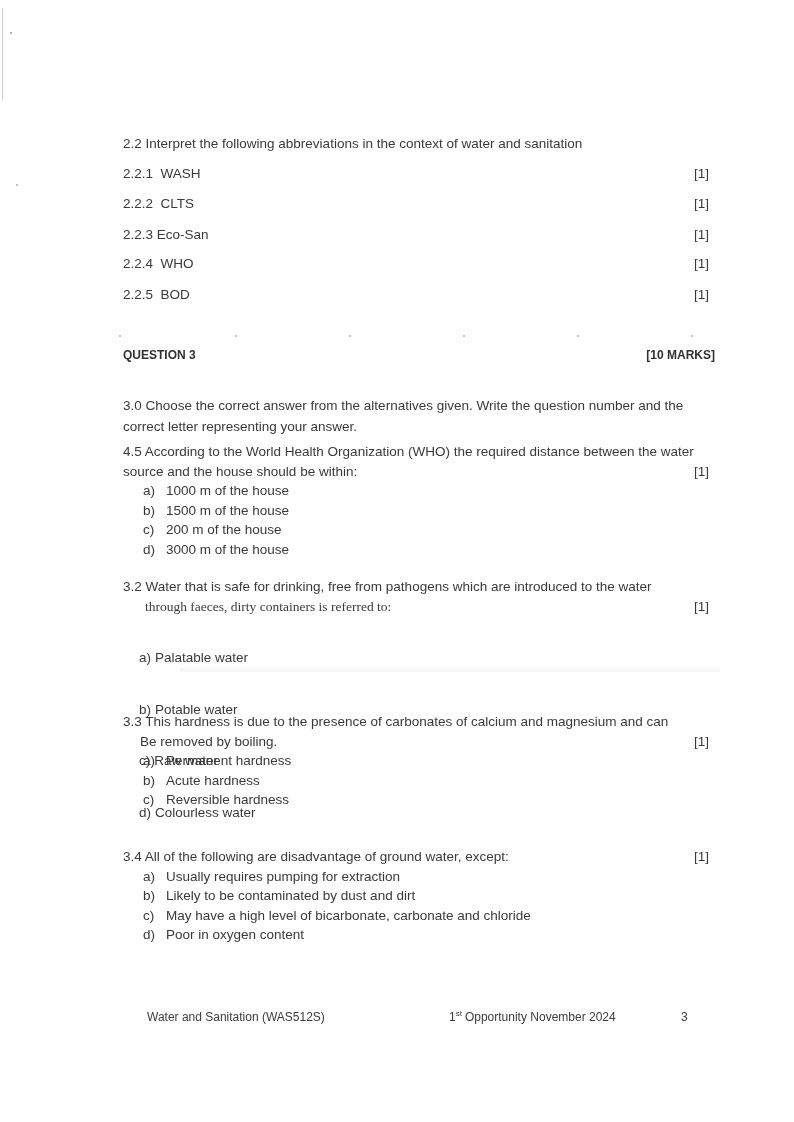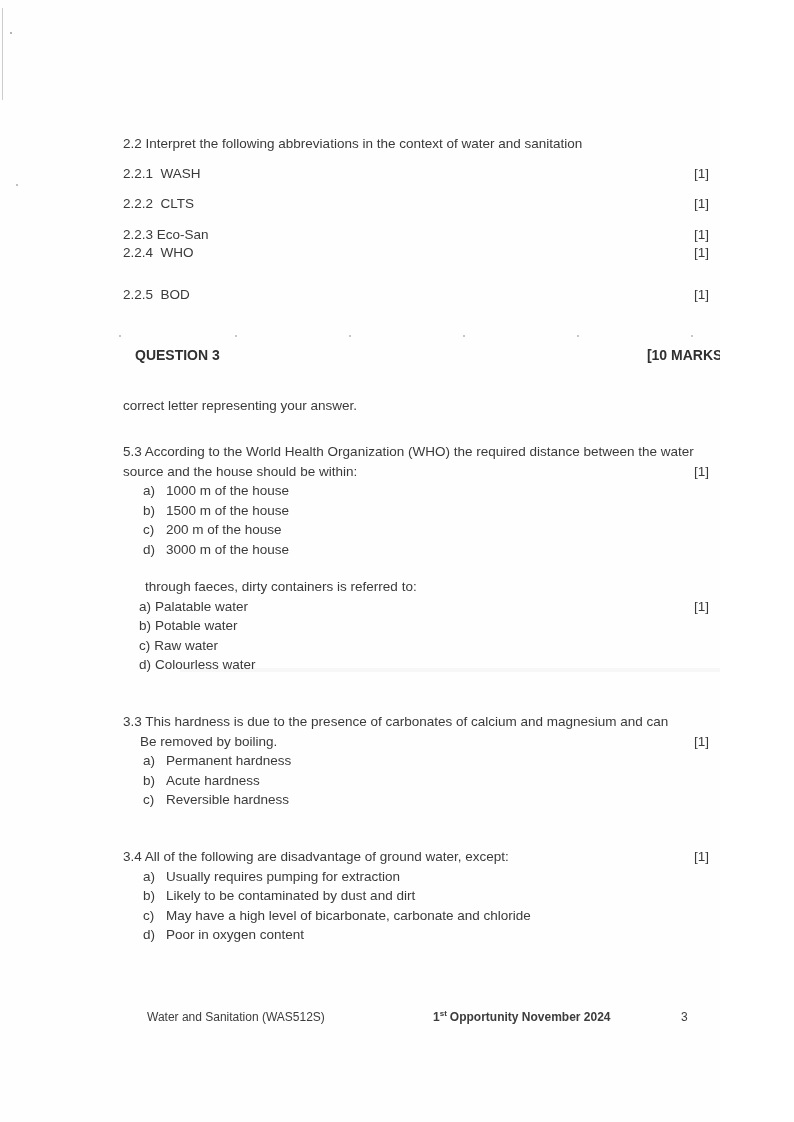--- a/index.html
+++ b/index.html
@@ -9,45 +9,45 @@
     background:#fefefe;
     font-family:"Liberation Sans",sans-serif;
     color:#3a3a3a;
     font-size:13.5px;
     line-height:19.5px;
     overflow:hidden;
   }
   
   .intro{position:absolute;left:123px;top:134px;width:586px;}
   .abbrev{position:absolute;left:123px;width:586px;display:flex;justify-content:space-between;white-space:pre-wrap;}
-  .r0{top:164px}.r1{top:194px}.r2{top:225px}.r3{top:243px}.r4{top:285px}
+  .r0{top:164px}.r1{top:194px}.r2{top:225px}.r3{top:254px}.r4{top:285px}
   .qheading{
-    position:absolute;left:135px;top:346px;width:592px;
+    position:absolute;left:123px;top:346px;width:592px;
     display:flex;justify-content:space-between;
-    font-weight:bold;font-size:14px;color:#303030;line-height:19px;
+    font-weight:bold;font-size:12px;color:#303030;line-height:19px;
   }
   .instr{position:absolute;left:123px;top:395px;width:586px;line-height:21px;}
   .qblock{position:absolute;left:123px;width:586px;}
   #q31{top:442px}
   #q32{top:577px}
   #q33{top:712px}
   #q34{top:847px}
   .marks{position:absolute;right:0;}
   .marks-line1{top:0;}
   .marks-line2{top:19.5px;}
-  .indent22{padding-left:22px;}
+  .indent22{padding-left:22px;font-family:Liberation Serif, serif;}
   .indent17{padding-left:17px;}
   .opt{padding-left:20px;}
   .opt .letter{display:inline-block;width:23px;}
-  .opts-tight .opt{padding-left:16px;}
+  .opts-tight .opt{padding-left:16px;margin-top:32px;}
   .opts-tight .opt .letter{display:inline;width:auto;margin-right:4px;}
   
   .footer{position:absolute;left:0;top:1009px;width:794px;font-size:12px;color:#3c3c3c;line-height:16px;}
   .f-left{position:absolute;left:147px;}
-  .f-center{position:absolute;left:433px;font-weight:bold;}
+  .f-center{position:absolute;left:449px;}
   .f-center sup{font-size:8px;line-height:0;vertical-align:super;}
   .f-rest{margin-left:3px;}
   .f-page{position:absolute;left:681px;}
   
   .art{position:absolute;}
   .art-vline{left:2px;top:8px;width:1px;height:92px;background:#cccccc;}
   .dot{width:2px;height:2px;border-radius:50%;}
   .art-dot1{left:10px;top:32px;background:#9a9a9a;}
   .art-dot2{left:16px;top:184px;background:#ababab;}
   .speck{top:335px;width:2px;height:2px;background:#b5b5b5;border-radius:50%;}
@@ -92,37 +92,39 @@
     <span>2.2.5 &nbsp;BOD</span>
     <span>[1]</span>
   </div>
 
   <div class="qheading">
     <span>QUESTION 3</span>
     <span>[10 MARKS]</span>
   </div>
 
   <div class="instr">
+    <div>3.0 Choose the correct answer from the alternatives given. Write the question number and the</div>
     <div>correct letter representing your answer.</div>
   </div>
 
   <div class="qblock" id="q31">
     <span class="marks marks-line2">[1]</span>
-    <div>5.3 According to the World Health Organization (WHO) the required distance between the water</div>
+    <div>4.5 According to the World Health Organization (WHO) the required distance between the water</div>
     <div>source and the house should be within:</div>
     <div class="opts">
       <div class="opt"><span class="letter">a)</span><span>1000 m of the house</span></div>
       <div class="opt"><span class="letter">b)</span><span>1500 m of the house</span></div>
       <div class="opt"><span class="letter">c)</span><span>200 m of the house</span></div>
       <div class="opt"><span class="letter">d)</span><span>3000 m of the house</span></div>
     </div>
   </div>
 
   <div class="qblock" id="q32">
     <span class="marks marks-line2">[1]</span>
+    <div>3.2 Water that is safe for drinking, free from pathogens which are introduced to the water</div>
     <div class="indent22">through faeces, dirty containers is referred to:</div>
     <div class="opts opts-tight">
       <div class="opt"><span class="letter">a)</span><span>Palatable water</span></div>
       <div class="opt"><span class="letter">b)</span><span>Potable water</span></div>
       <div class="opt"><span class="letter">c)</span><span>Raw water</span></div>
       <div class="opt"><span class="letter">d)</span><span>Colourless water</span></div>
     </div>
   </div>
 
   <div class="qblock" id="q33">

